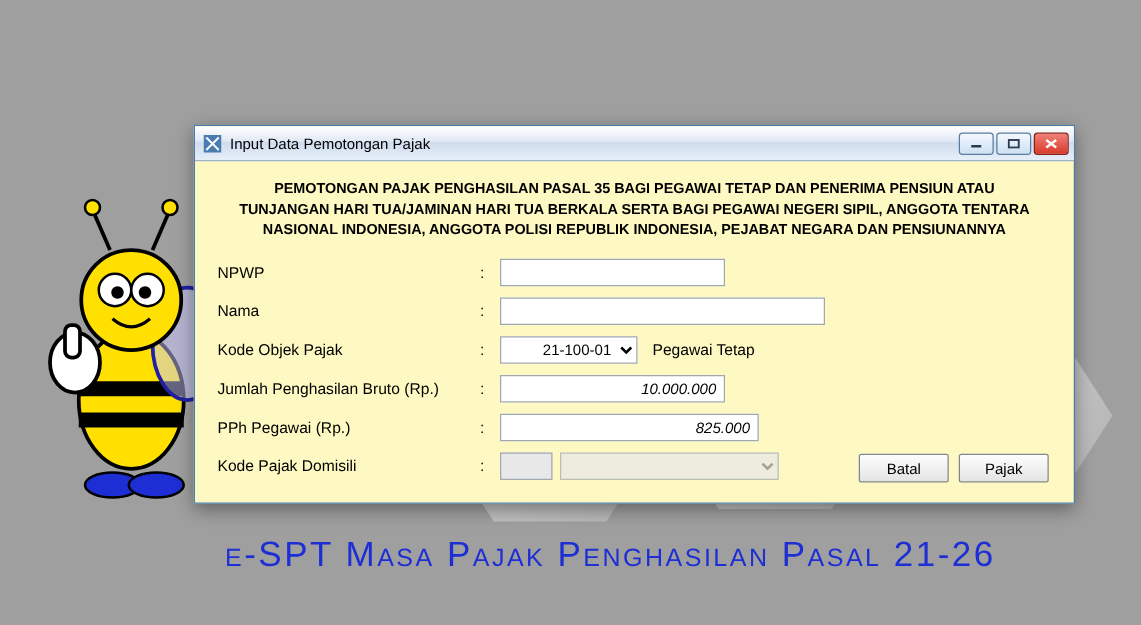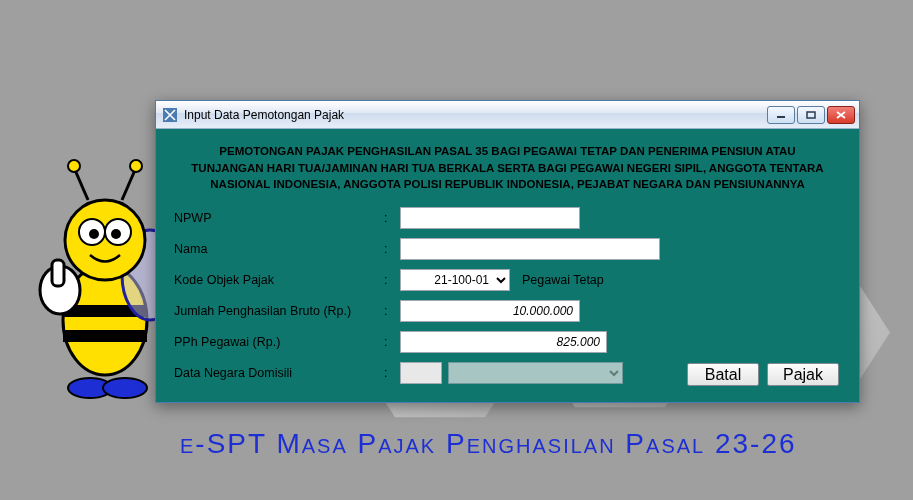--- a/index.html
+++ b/index.html
@@ -29,21 +29,21 @@
     font-family: "Trebuchet MS", sans-serif;
     font-size: 28px;
     color: #1d2fd4;
     letter-spacing: 2px;
     font-variant: small-caps;
   }
   .dialog {
     position: absolute;
     left: 155px; top: 100px;
     width: 705px;
-    background: #0f766e;
+    background: #fef9c3;
     border: 1px solid #4a7cb0;
     box-shadow: 0 4px 14px rgba(0,0,0,0.4);
   }
   .title-bar {
     height: 28px;
     background: linear-gradient(#ffffff, #e0e8f4 45%, #cfdcee 46%, #e6eef8);
     border-bottom: 1px solid #9ab2cc;
     display: flex;
     align-items: center;
     padding: 0 4px 0 6px;
@@ -111,21 +111,21 @@
     display: flex;
     justify-content: flex-end;
     gap: 8px;
     margin-top: -30px;
     padding-right: 2px;
   }
   .btn {
     height: 23px; width: 72px;
     border: 1px solid #808890;
     background: linear-gradient(#fdfdfd,#e4e4e4);
-    font-family: inherit; font-size: 16px;
+    font-family: inherit; font-size: 12px;
     cursor: pointer;
     border-radius: 2px;
   }
 </style>
 </head>
 <body>
 
 <div class="bg-hex" style="left:170px; top:250px;"></div>
 <div class="bg-hex" style="left:350px; top:270px;"></div>
 <div class="bg-hex" style="left:530px; top:260px;"></div>
@@ -147,21 +147,21 @@
   <line x1="92" y1="130" x2="105" y2="100" stroke="#000" stroke-width="3"></line>
   <circle cx="106" cy="96" r="6" fill="#ffe000" stroke="#000" stroke-width="2"></circle>
 
   <ellipse cx="30" cy="220" rx="20" ry="24" fill="#fff" stroke="#000" stroke-width="3"></ellipse>
   <rect x="22" y="190" width="12" height="26" rx="5" fill="#fff" stroke="#000" stroke-width="3"></rect>
 
   <ellipse cx="60" cy="318" rx="22" ry="10" fill="#1d2fd4" stroke="#000" stroke-width="2"></ellipse>
   <ellipse cx="95" cy="318" rx="22" ry="10" fill="#1d2fd4" stroke="#000" stroke-width="2"></ellipse>
 </svg>
 
-<div class="app-title">e-SPT Masa Pajak Penghasilan Pasal 23-26</div>
+<div class="app-title">e-SPT Masa Pajak Penghasilan Pasal 21-26</div>
 
 <div class="dialog">
   <div class="title-bar">
     <svg class="tb-icon" viewBox="0 0 16 16">
       <rect x="1" y="1" width="14" height="14" fill="#4a7cb0"></rect>
       <path d="M3 3 L13 13 M13 3 L3 13" stroke="#fff" stroke-width="1.5"></path>
     </svg>
     <span class="tb-title">Input Data Pemotongan Pajak</span>
     <div class="win-btns">
       <div class="win-btn">
@@ -212,21 +212,21 @@
       <input class="txt-input num" style="width: 180px;" value="10.000.000">
     </div>
 
     <div class="form-row">
       <span class="lbl">PPh Pegawai (Rp.)</span>
       <span class="colon">:</span>
       <input class="txt-input num" style="width: 207px;" value="825.000">
     </div>
 
     <div class="form-row">
-      <span class="lbl">Data Negara Domisili</span>
+      <span class="lbl">Kode Pajak Domisili</span>
       <span class="colon">:</span>
       <input class="txt-input disabled" style="width: 42px;" readonly="">
       <select class="select disabled" style="width:175px; margin-left:6px; background:#e8e8e8;" disabled="">
         <option></option>
       </select>
     </div>
 
     <div class="btns-row">
       <button class="btn">Batal</button>
       <button class="btn">Pajak</button>

